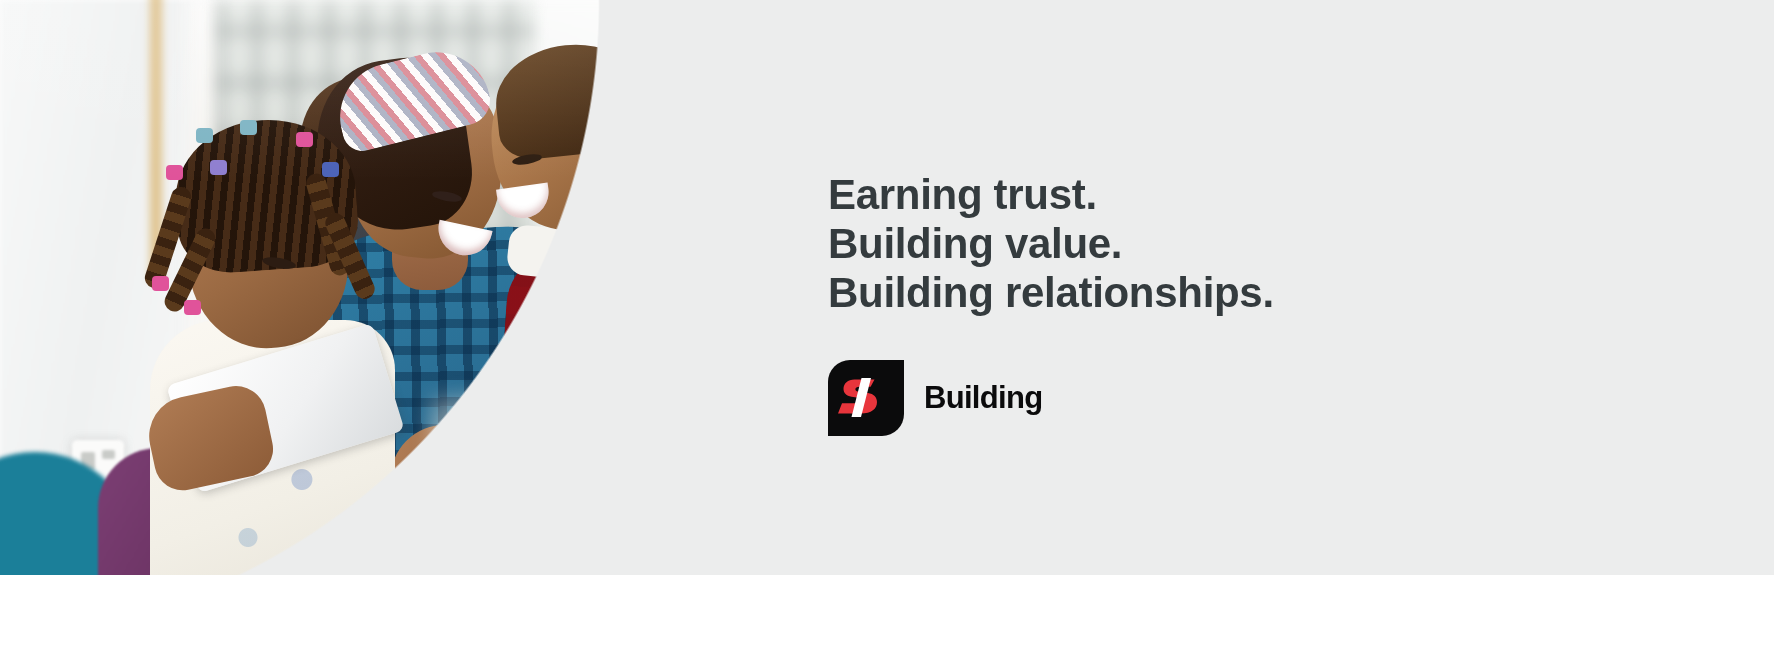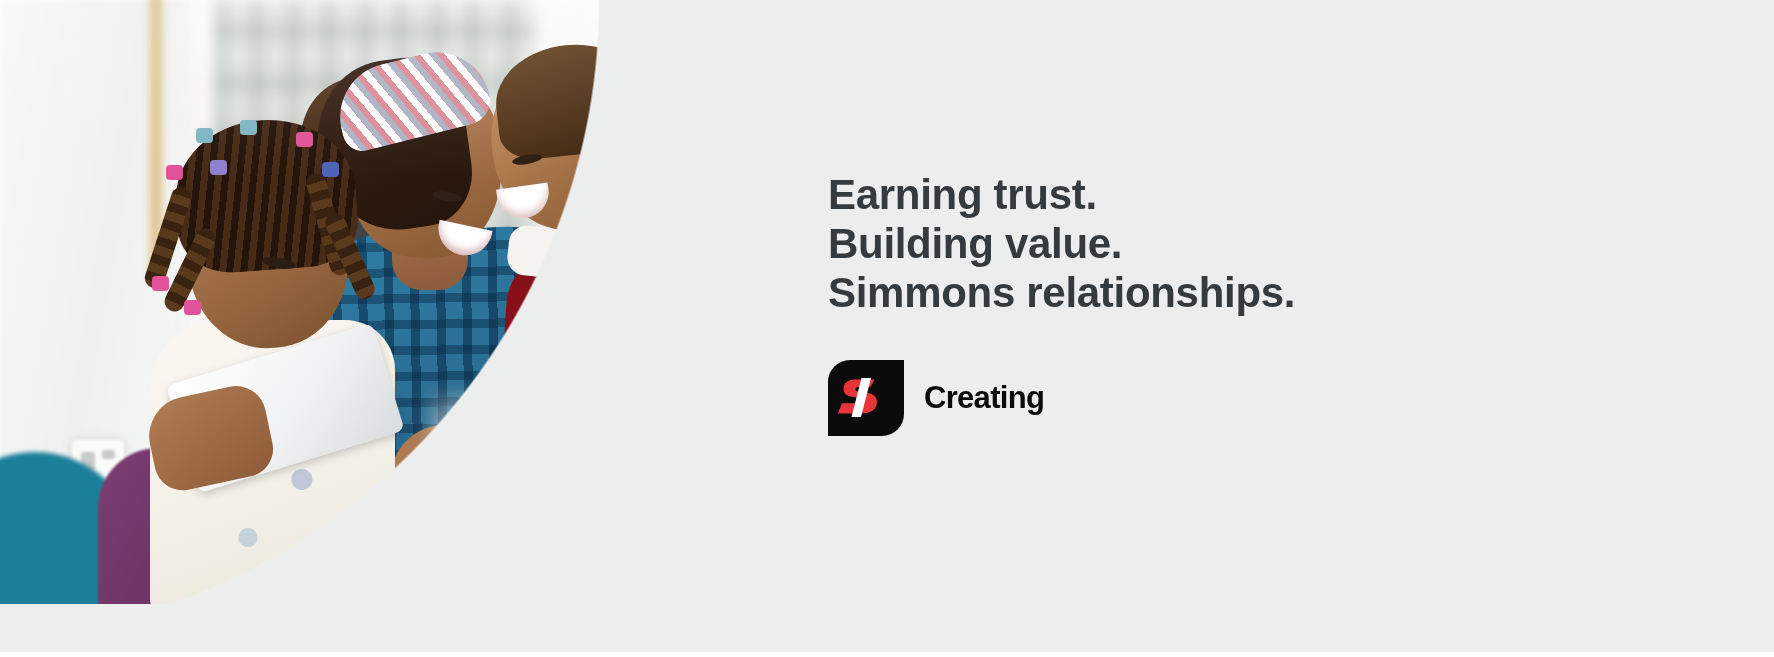--- a/index.html
+++ b/index.html
@@ -7,21 +7,21 @@
     padding: 0;
     background: #ffffff;
   }
   body {
     font-family: "Liberation Sans", sans-serif;
   }
 
   .banner {
     position: relative;
     width: 1774px;
-    height: 652px;
+    height: 575px;
     overflow: hidden;
     background: #ECEDED;
   }
 
   
   .photo-panel {
     position: absolute;
     left: 0;
     top: 0;
     width: 800px;
@@ -465,29 +465,29 @@
       <div class="table-blur"></div>
       <div class="photo-soften"></div>
     </div>
   </div>
 
   <div class="content">
 
     <h1 class="headline">
       <span class="line">Earning trust.</span>
       <span class="line">Building value.</span>
-      <span class="line">Simmons relationships.</span>
+      <span class="line">Building relationships.</span>
     </h1>
 
     <div class="logo-lockup">
       <div class="logo-mark">
         <svg width="76" height="76" viewBox="0 0 76 76" aria-hidden="true">
           <path d="M46.5 19.5 H26.5 C19.8 19.5 15.5 23.6 15.5 28.8 C15.5 33.0 18.4 35.9 23.5 36.7 L34.0 38.3 C36.0 38.6 36.9 39.4 36.9 40.6 C36.9 42.2 35.4 43.3 32.4 43.3 H14.0 L10.0 53.5 H32.8 C43.4 53.5 49.0 48.8 49.0 42.0 C49.0 37.0 45.8 33.8 39.9 32.9 L30.0 31.4 C28.2 31.1 27.4 30.4 27.4 29.2 C27.4 27.8 28.7 26.8 31.4 26.8 H42.6 Z" fill="#E8353C"></path>
           <path d="M43.0 18.0 L33.5 18.0 L23.5 57.0 L33.0 57.0 Z" fill="#FFFFFF"></path>
         </svg>
       </div>
       <div class="logo-words">
-        <span class="w">Creating</span>
+        <span class="w">Building</span>
       </div>
     </div>
 
   </div>
 </div>
 
 </body></html>

